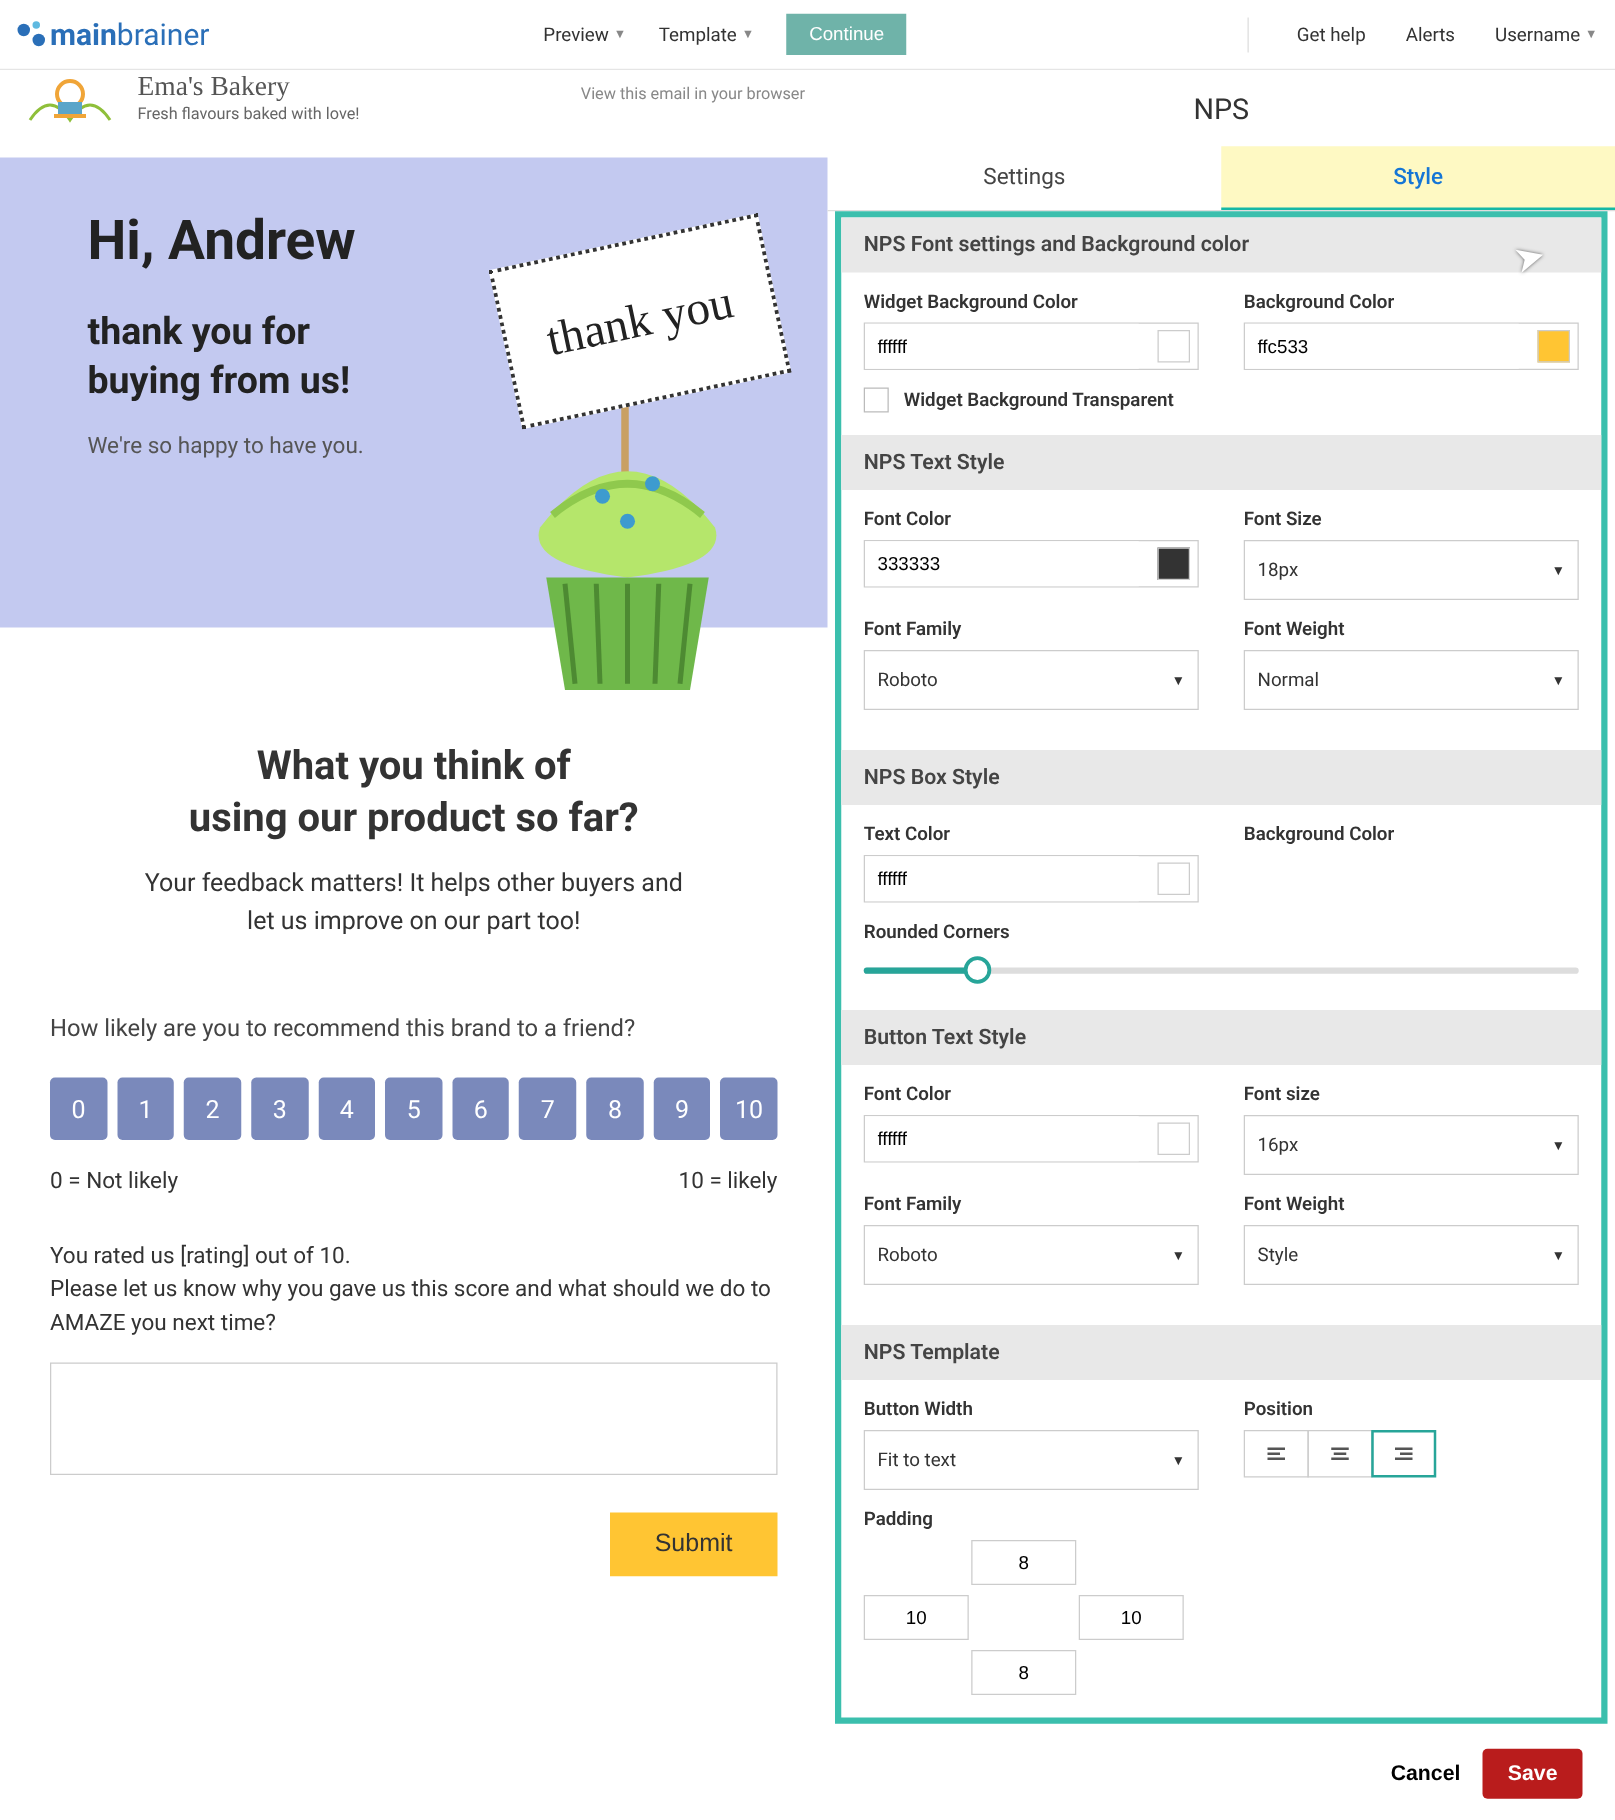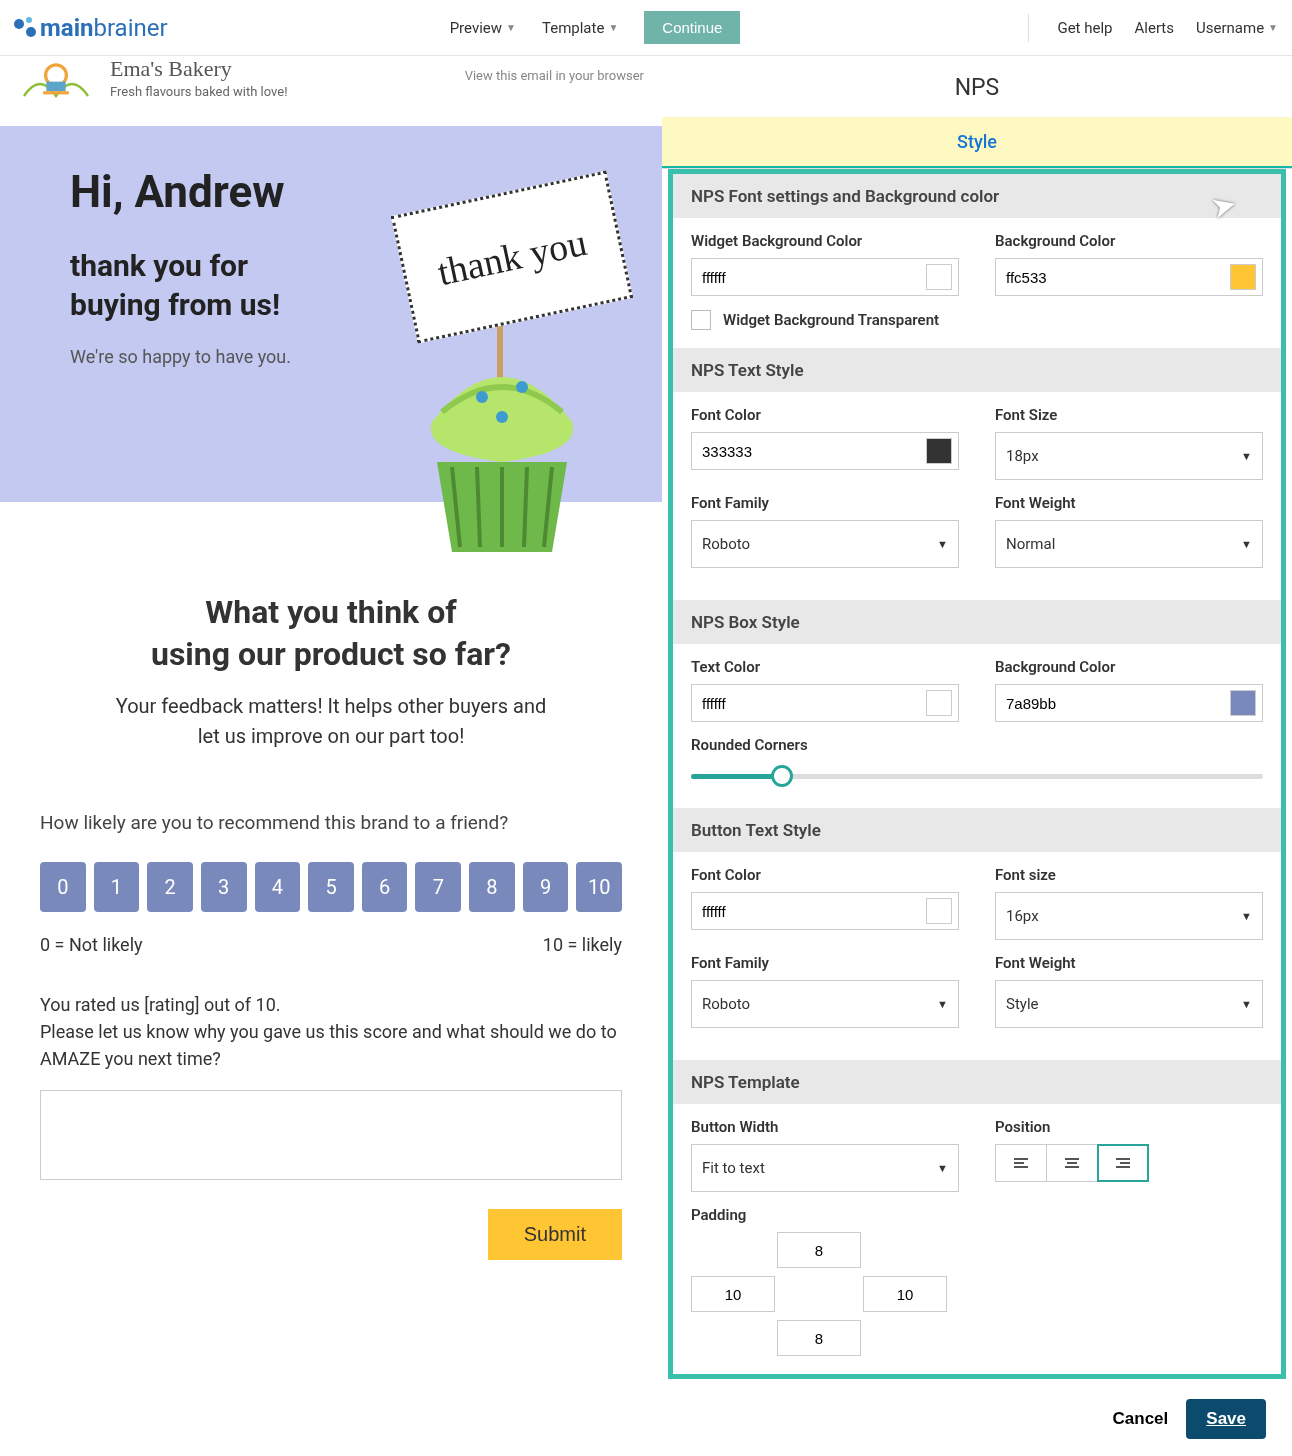--- a/index.html
+++ b/index.html
@@ -12,21 +12,21 @@
 .logo .dots::before, .logo .dots::after { content:""; position:absolute; border-radius:50%; background:#2a6fb8; }
 .logo .dots::before { width:10px; height:10px; top:2px; left:0; }
 .logo .dots::after { width:10px; height:10px; bottom:2px; right:0; }
 .logo .dots .d2 { position:absolute; width:6px; height:6px; border-radius:50%; background:#5fb9e0; top:0; right:4px;}
 .logo .main { color:#2a6fb8; }
 .logo .brainer { color:#2a6fb8; font-weight:400; }
 .header-center { flex:1; display:flex; justify-content:center; gap:26px; align-items:center; }
 .hdr-link { color:#333; font-size:15px; cursor:pointer; display:flex; align-items:center; gap:4px; }
 .hdr-link .caret { font-size:10px; color:#888; }
 .continue-btn { background:#6fb3a9; color:#fff; padding:8px 18px; border:none; font-size:15px; cursor:pointer; }
-.header-right { display:flex; align-items:center; gap:22px; }
+.header-right { display:flex; align-items:center; gap:32px; }
 .header-right .divider { width:1px; height:28px; background:#ddd; margin:0 6px;}
 .header-right a { color:#333; font-size:15px; cursor:pointer; }
 
 .main-row { display:flex; }
 .preview-col { width: 738px; }
 .panel-col { flex:1; position:relative; }
 
 
 .email-topbar { height:58px; display:flex; padding:0 16px; position:relative;}
 .bakery-logo { width:80px; height:48px; position:relative;}
@@ -89,21 +89,21 @@
 .align-lines span { height:2px; background:#555; display:block;}
 .pad-grid { position:relative; width:256px; height:124px; }
 .pad-input { position:absolute; width:84px; height:36px; border:1px solid #ccc; text-align:center; font-size:15px;}
 .pad-top { top:0; left:86px;}
 .pad-left { top:44px; left:0;}
 .pad-right { top:44px; left:172px;}
 .pad-bottom { top:88px; left:86px;}
 
 .panel-footer { display:flex; justify-content:flex-end; gap:18px; padding:20px 26px; align-items:center;}
 .cancel-btn { background:none; border:none; font-size:17px; font-weight:600; cursor:pointer;}
-.save-btn { background:#0c4a6e; color:#fff; border:none; padding:10px 20px; font-size:17px; font-weight:600; border-radius:4px; cursor:pointer;text-decoration:underline;}
+.save-btn { background:#b91c1c; color:#fff; border:none; padding:10px 20px; font-size:17px; font-weight:600; border-radius:4px; cursor:pointer;}
 </style>
 </head>
 <body>
 
 <div class="top-header">
   <div class="logo">
     <span class="dots">
         <span class="d2"></span>
       </span>
     <span class="main">main</span>
@@ -205,20 +205,21 @@
       </div>
       <textarea class="feedback-ta" style=""></textarea>
       <button class="submit-btn">Submit</button>
       <div style="clear:both"></div>
     </div>
   </div>
 
   <div class="panel-col">
     <div class="panel-title">NPS</div>
     <div class="tabs">
+      <div class="tab">Settings</div>
       <div class="tab active">Style</div>
     </div>
     <div class="cursor-ptr">➤</div>
 
     <div class="highlight-frame">
 
       <div class="section-hdr">NPS Font settings and Background color</div>
       <div class="section-body">
         <div class="field-row">
           <div class="field">
@@ -283,24 +284,20 @@
         <div class="field-row">
           <div class="field">
             <label>Text Color</label>
             <div class="color-input">
               <input value="ffffff" style="">
               <div class="swatch" style="background:#ffffff"></div>
             </div>
           </div>
           <div class="field">
             <label>Background Color</label>
-            <div class="color-input">
-              <input value="7a89bb" style="">
-              <div class="swatch" style="background:#7a89bb"></div>
-            </div>
           </div>
         </div>
         <div class="field">
           <label>Rounded Corners</label>
           <div class="slider-wrap">
             <div class="slider-track"></div>
               <div class="slider-fill"></div>
               <div class="slider-thumb"></div>
           </div>
         </div>

